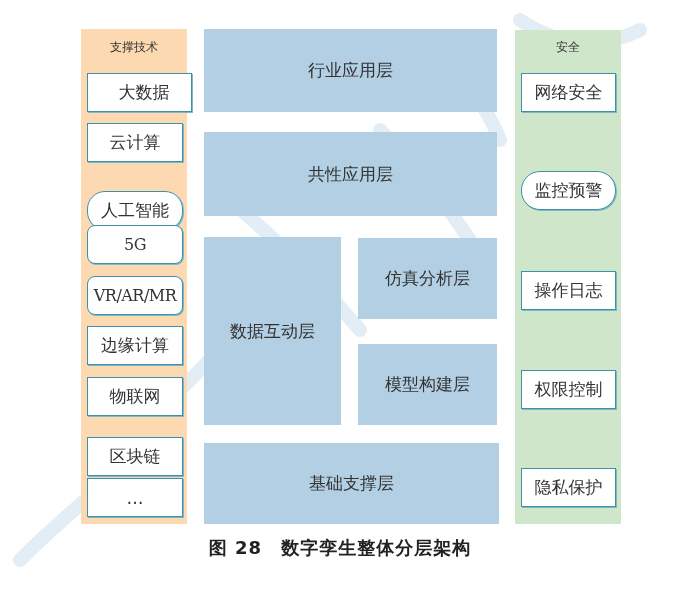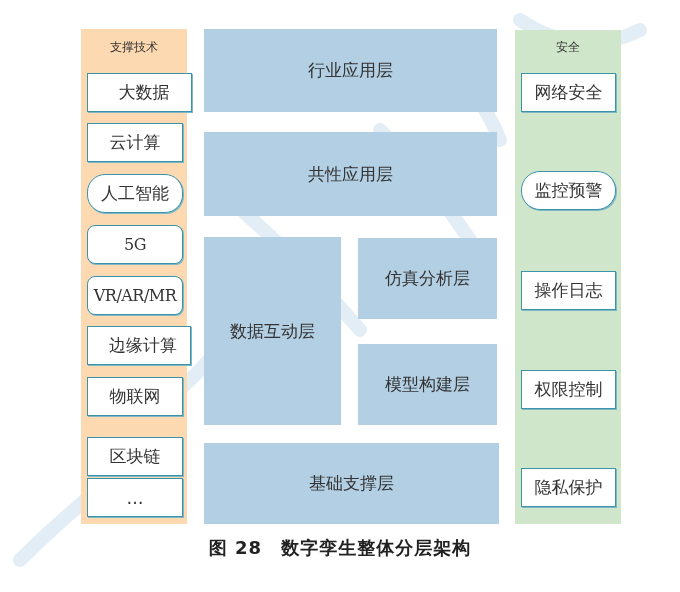--- a/index.html
+++ b/index.html
@@ -26,24 +26,24 @@
     <path d="M380 130 Q430 180 470 240"></path>
     <path d="M520 20 Q580 60 640 30"></path>
     <path d="M440 60 Q480 90 500 140"></path>
   </g>
 </svg>
 
 <div class="abs panel-left">
   <div class="panel-title">支撑技术</div>
   <div class="item" style="left:6px;top:44px;width:94px;height:37px;padding-left:9px;">大数据</div>
   <div class="item" style="left:6px;top:94px;width:94px;height:37px;">云计算</div>
-  <div class="item" style="left:6px;top:145px;width:94px;height:37px;border-radius:18px;">人工智能</div>
+  <div class="item" style="left:6px;top:162px;width:94px;height:37px;border-radius:18px;">人工智能</div>
   <div class="item latin" style="left:6px;top:196px;width:94px;height:37px;">5G</div>
   <div class="item latin" style="left:6px;top:247px;width:94px;height:37px;">VR/AR/MR</div>
-  <div class="item" style="left:6px;top:297px;width:94px;height:37px;padding-left:8px;">边缘计算</div>
+  <div class="item" style="left:6px;top:297px;width:94px;height:37px;">边缘计算</div>
   <div class="item" style="left:6px;top:348px;width:94px;height:37px;">物联网</div>
   <div class="item" style="left:6px;top:408px;width:94px;height:37px;">区块链</div>
   <div class="item" style="left:6px;top:449px;width:94px;height:37px;">…</div>
 </div>
 
 <div class="abs layer" style="left:204px;top:29px;width:293px;height:83px;">行业应用层</div>
 <div class="abs layer" style="left:204px;top:132px;width:293px;height:84px;">共性应用层</div>
 <div class="abs layer" style="left:204px;top:237px;width:137px;height:188px;">数据互动层</div>
 <div class="abs layer" style="left:358px;top:238px;width:139px;height:81px;">仿真分析层</div>
 <div class="abs layer" style="left:358px;top:344px;width:139px;height:81px;">模型构建层</div>

